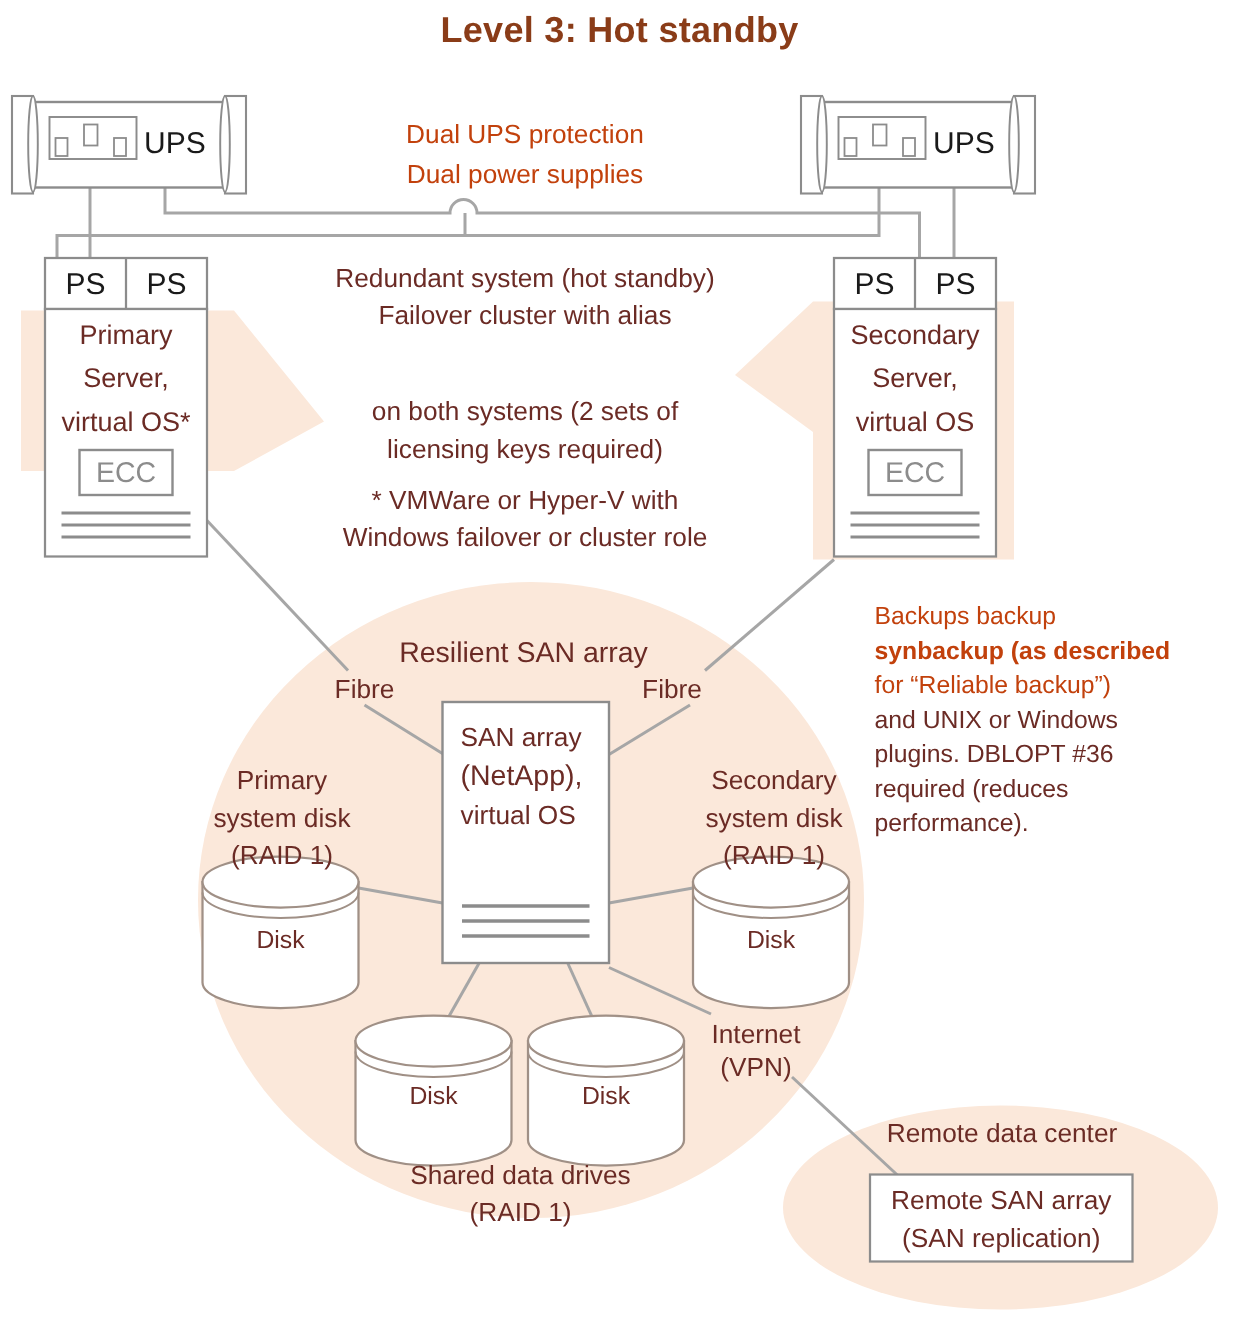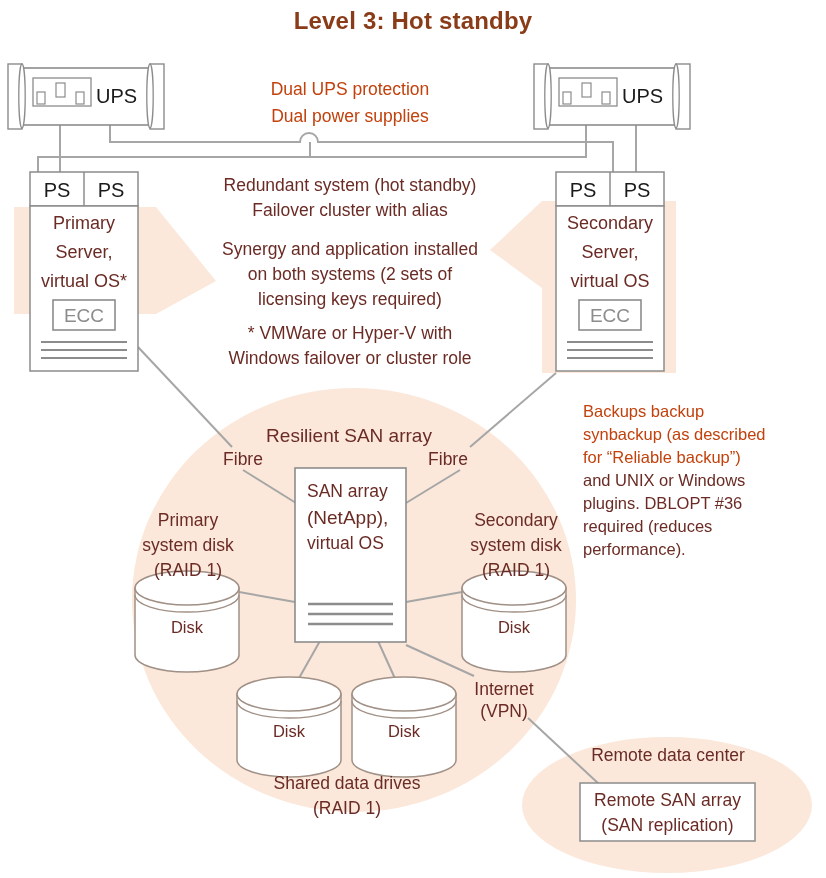--- a/index.html
+++ b/index.html
@@ -175,21 +175,20 @@
   <div class="txt label-ps c-black center" style="left:556px;top:178px;width:54px;">PS</div>
   <div class="txt label-ps c-black center" style="left:610px;top:178px;width:54px;">PS</div>
   <div class="txt srv-label c-red center" style="left:550px;top:212px;width:120px;">Secondary</div>
   <div class="txt srv-label c-red center" style="left:550px;top:241px;width:120px;">Server,</div>
   <div class="txt srv-label c-red center" style="left:550px;top:270px;width:120px;">virtual OS</div>
   <div class="txt label-ecc center" style="left:579px;top:304px;width:62px;">ECC</div>
 
   <div class="txt mid-note c-red center" style="left:165px;top:174px;width:370px;">Redundant system (hot standby)</div>
   <div class="txt mid-note c-red center" style="left:165px;top:199px;width:370px;">Failover cluster with alias</div>
 
-  <div class="txt mid-note c-red center" style="left:165px;top:238px;width:370px;">Synergy and application installed</div>
   <div class="txt mid-note c-red center" style="left:165px;top:263px;width:370px;">on both systems (2 sets of</div>
   <div class="txt mid-note c-red center" style="left:165px;top:288px;width:370px;">licensing keys required)</div>
 
   <div class="txt mid-note c-red center" style="left:165px;top:322px;width:370px;">* VMWare or Hyper-V with</div>
   <div class="txt mid-note c-red center" style="left:165px;top:347px;width:370px;">Windows failover or cluster role</div>
 
   <div class="txt c-red center" style="left:224px;top:424px;width:250px;font-size:19px;">Resilient SAN array</div>
   <div class="txt c-red center" style="left:198px;top:448px;width:90px;font-size:17.5px;">Fibre</div>
   <div class="txt c-red center" style="left:403px;top:448px;width:90px;font-size:17.5px;">Fibre</div>
 
@@ -210,21 +209,21 @@
   <div class="txt diskword c-red center" style="left:254px;top:721px;width:70px;">Disk</div>
   <div class="txt diskword c-red center" style="left:369px;top:721px;width:70px;">Disk</div>
 
   <div class="txt c-red center" style="left:234px;top:772px;width:226px;font-size:17.5px;">Shared data drives</div>
   <div class="txt c-red center" style="left:234px;top:797px;width:226px;font-size:17.5px;">(RAID 1)</div>
 
   <div class="txt c-red center" style="left:460px;top:678px;width:88px;font-size:17.5px;">Internet</div>
   <div class="txt c-red center" style="left:460px;top:700px;width:88px;font-size:17.5px;">(VPN)</div>
 
   <div class="txt small-note c-gray" style="left:583px;top:401px;">Backups backup</div>
-  <div class="txt small-note c-gray" style="left:583px;top:424px;">synbackup (as described</div>
+  <div class="txt small-note c-gray" style="left:583px;top:424px;font-weight:bold;">synbackup (as described</div>
   <div class="txt small-note c-gray" style="left:583px;top:447px;">for “Reliable backup”)</div>
   <div class="txt small-note c-red" style="left:583px;top:470px;">and UNIX or Windows</div>
   <div class="txt small-note c-red" style="left:583px;top:493px;">plugins. DBLOPT #36</div>
   <div class="txt small-note c-red" style="left:583px;top:516px;">required (reduces</div>
   <div class="txt small-note c-red" style="left:583px;top:539px;">performance).</div>
 
   <div class="txt c-red center" style="left:560px;top:744px;width:216px;font-size:17.5px;">Remote data center</div>
   <div class="txt c-red center" style="left:580px;top:789px;width:175px;font-size:17.5px;">Remote SAN array</div>
   <div class="txt c-red center" style="left:580px;top:814px;width:175px;font-size:17.5px;">(SAN replication)</div>
 

